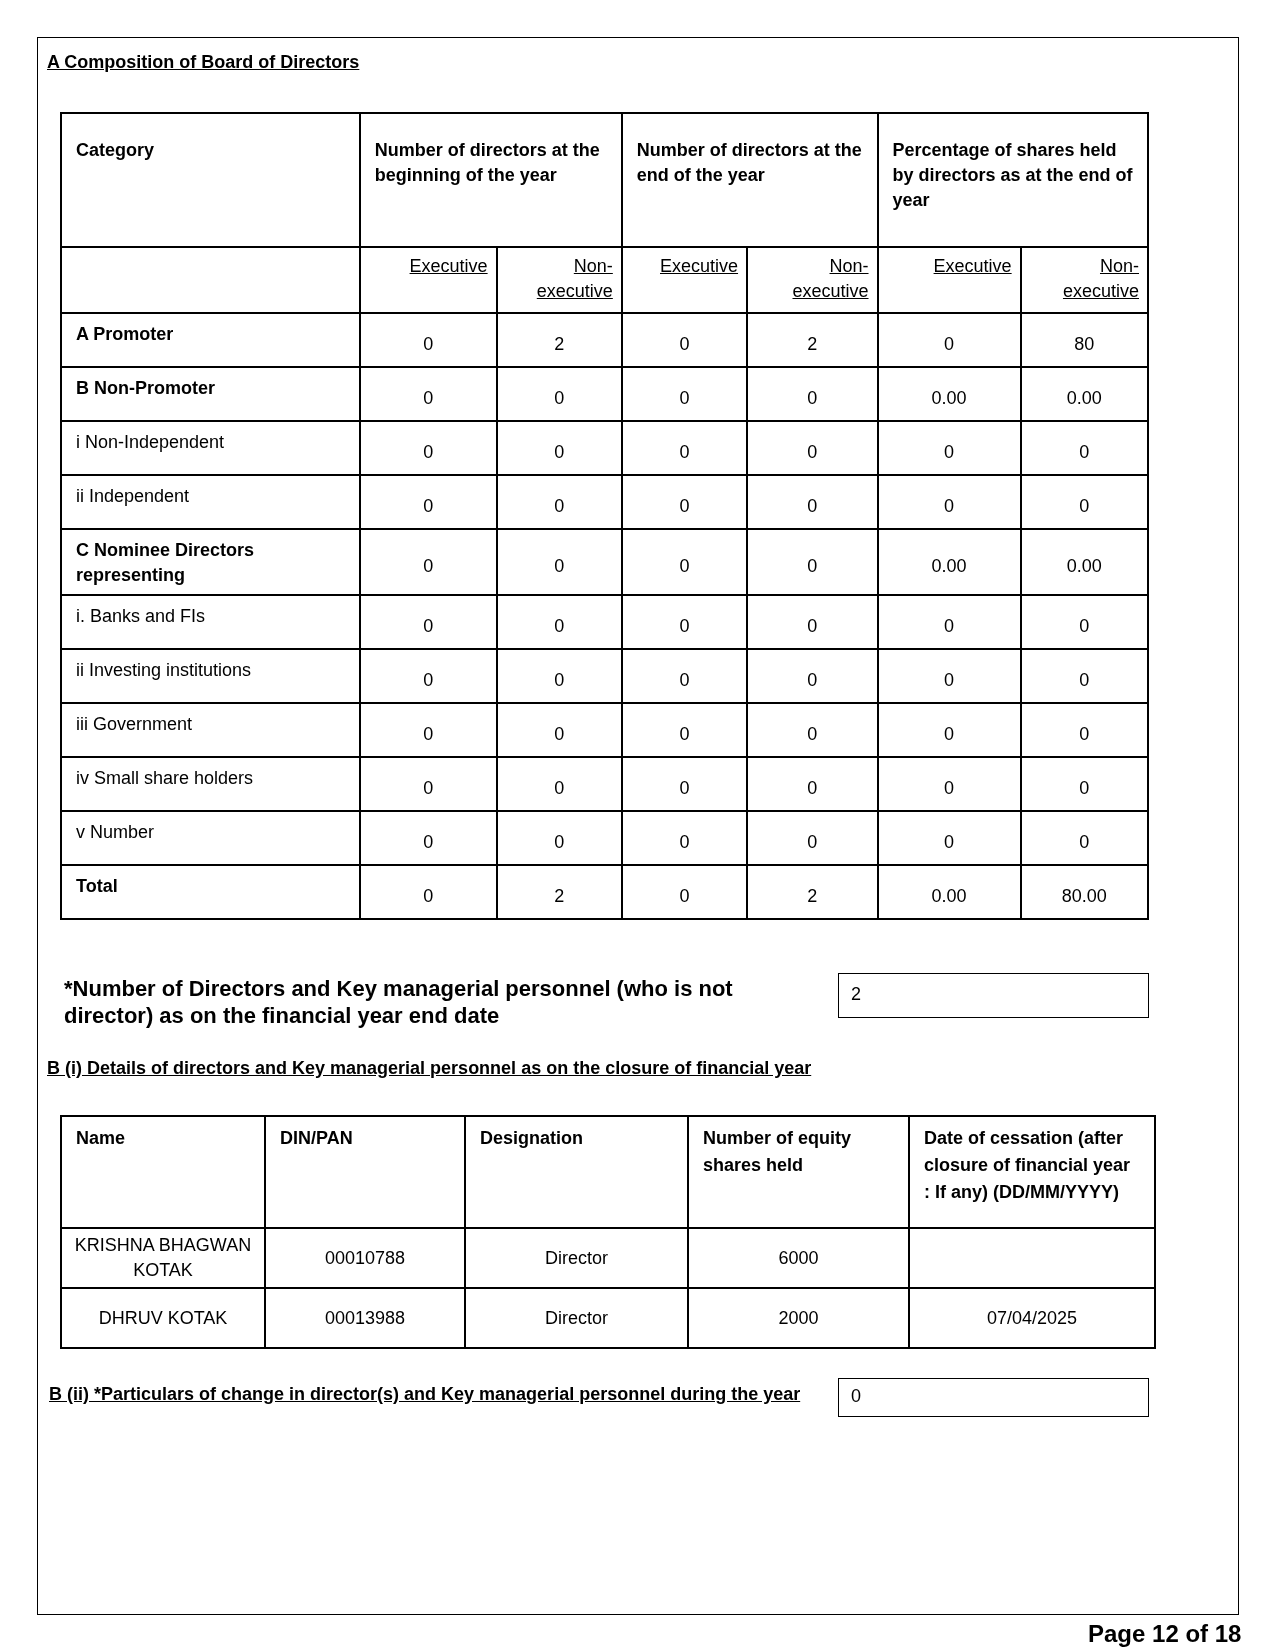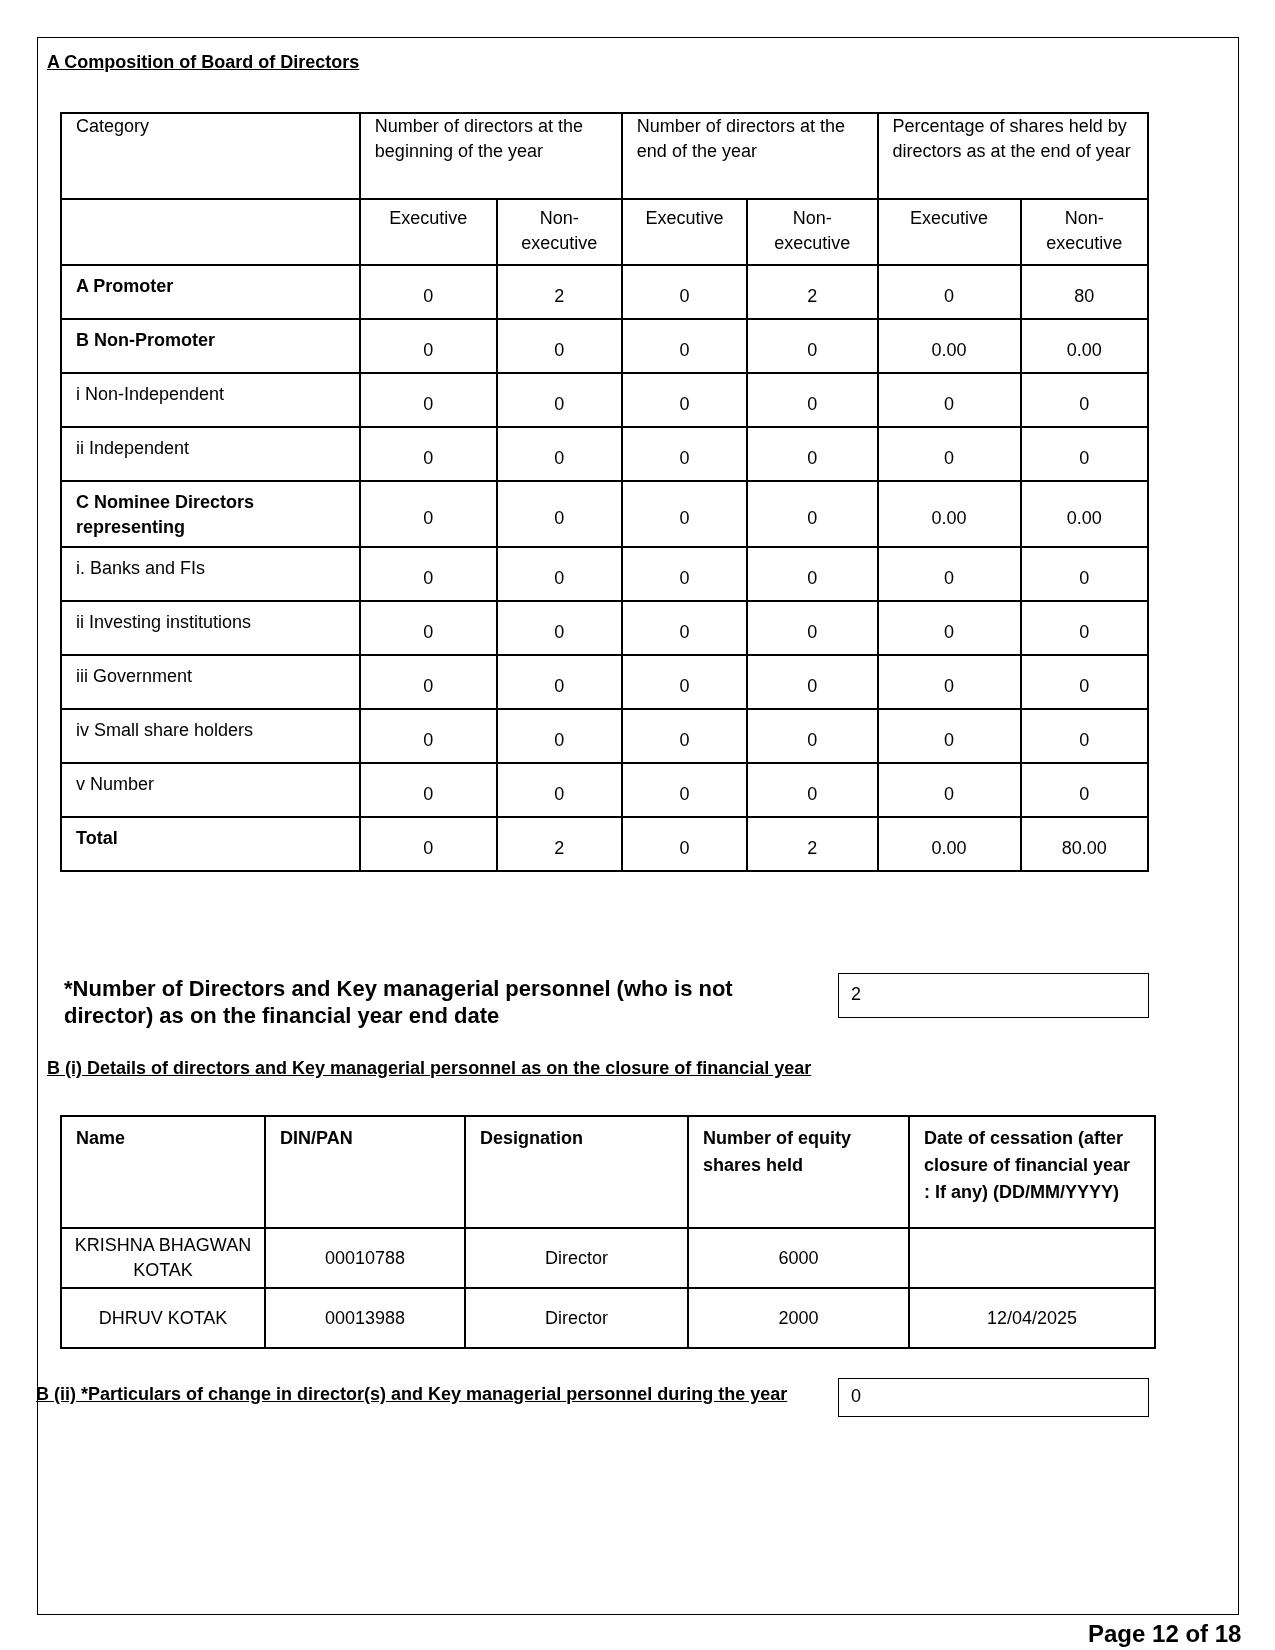--- a/index.html
+++ b/index.html
@@ -10,37 +10,37 @@
   }
   .frame {
     position: absolute; left: 37px; top: 37px; width: 1202px; height: 1578px;
     border: 1.5px solid #000; box-sizing: border-box;
   }
   .heading { position: absolute; font-weight: bold; font-size: 18px; text-decoration: underline; }
   #h-a { left: 47px; top: 52px; }
   table { border-collapse: collapse; position: absolute; table-layout: fixed; }
   td, th { border: 2px solid #000; vertical-align: top; font-size: 18px; }
   #comp-table { left: 60px; top: 112px; width: 1089px; }
-  #comp-table th { font-weight: normal; text-align: left; padding: 0 14px; height: 84px; line-height: 25px; }
-  #comp-table .sub td { height: 52px; padding: 6px 14px; text-align: center; line-height: 25px; }
+  #comp-table th { font-weight: bold; text-align: left; padding: 24px 14px; height: 84px; line-height: 25px; }
+  #comp-table .sub td { height: 52px; padding: 6px 8px; text-align: right; line-height: 25px; text-decoration: underline; }
   #comp-table tr.row td { height: 44px; padding: 8px 14px 0 14px; }
   #comp-table tr.row.tall td { height: 56px; }
   #comp-table td.cat { text-align: left; line-height: 25px; margin-top: 40px; }
   #comp-table td.cat.bold { font-weight: bold; }
   #comp-table td.num { text-align: center; vertical-align: middle; padding: 0; }
   .kmp-label { position: absolute; left: 64px; top: 975px; width: 700px; line-height: 27px; font-size: 22px; font-weight: bold; }
   .kmp-box {
     position: absolute; left: 838px; top: 973px; width: 311px; height: 45px;
     border: 1.5px solid #000; box-sizing: border-box; padding: 10px 12px; font-size: 18px;
   }
   #h-b1 { left: 47px; top: 1058px; text-align: right; }
   #dir-table { left: 60px; top: 1115px; width: 1094px; }
   #dir-table th { font-weight: bold; text-align: left; padding: 8px 14px; height: 94px; line-height: 27px; margin-top: 27px; }
   #dir-table td { text-align: center; vertical-align: middle; height: 58px; line-height: 25px; padding: 0 6px; }
-  #h-b2 { left: 36px; top: 1384px; text-align: center; }
+  #h-b2 { left: 49px; top: 1384px; text-align: center; }
   .change-box {
     position: absolute; left: 838px; top: 1378px; width: 311px; height: 39px;
     border: 1.5px solid #000; box-sizing: border-box; padding: 7px 12px; font-size: 18px;
   }
   .page-num { position: absolute; left: 1088px; top: 1620px; font-size: 24px; font-weight: bold; }
 </style>
 </head>
 <body>
 
 <div class="frame"></div>
@@ -205,21 +205,21 @@
       <td>00010788</td>
       <td>Director</td>
       <td>6000</td>
       <td></td>
     </tr>
     <tr>
       <td>DHRUV KOTAK</td>
       <td>00013988</td>
       <td>Director</td>
       <td>2000</td>
-      <td>12/04/2025</td>
+      <td>07/04/2025</td>
     </tr>
   </tbody>
 </table>
 
 <div class="heading" id="h-b2">B (ii) *Particulars of change in director(s) and Key managerial personnel during the year</div>
 <div class="change-box">0</div>
 
 <div class="page-num">Page 12 of 18</div>
 
 </body></html>

